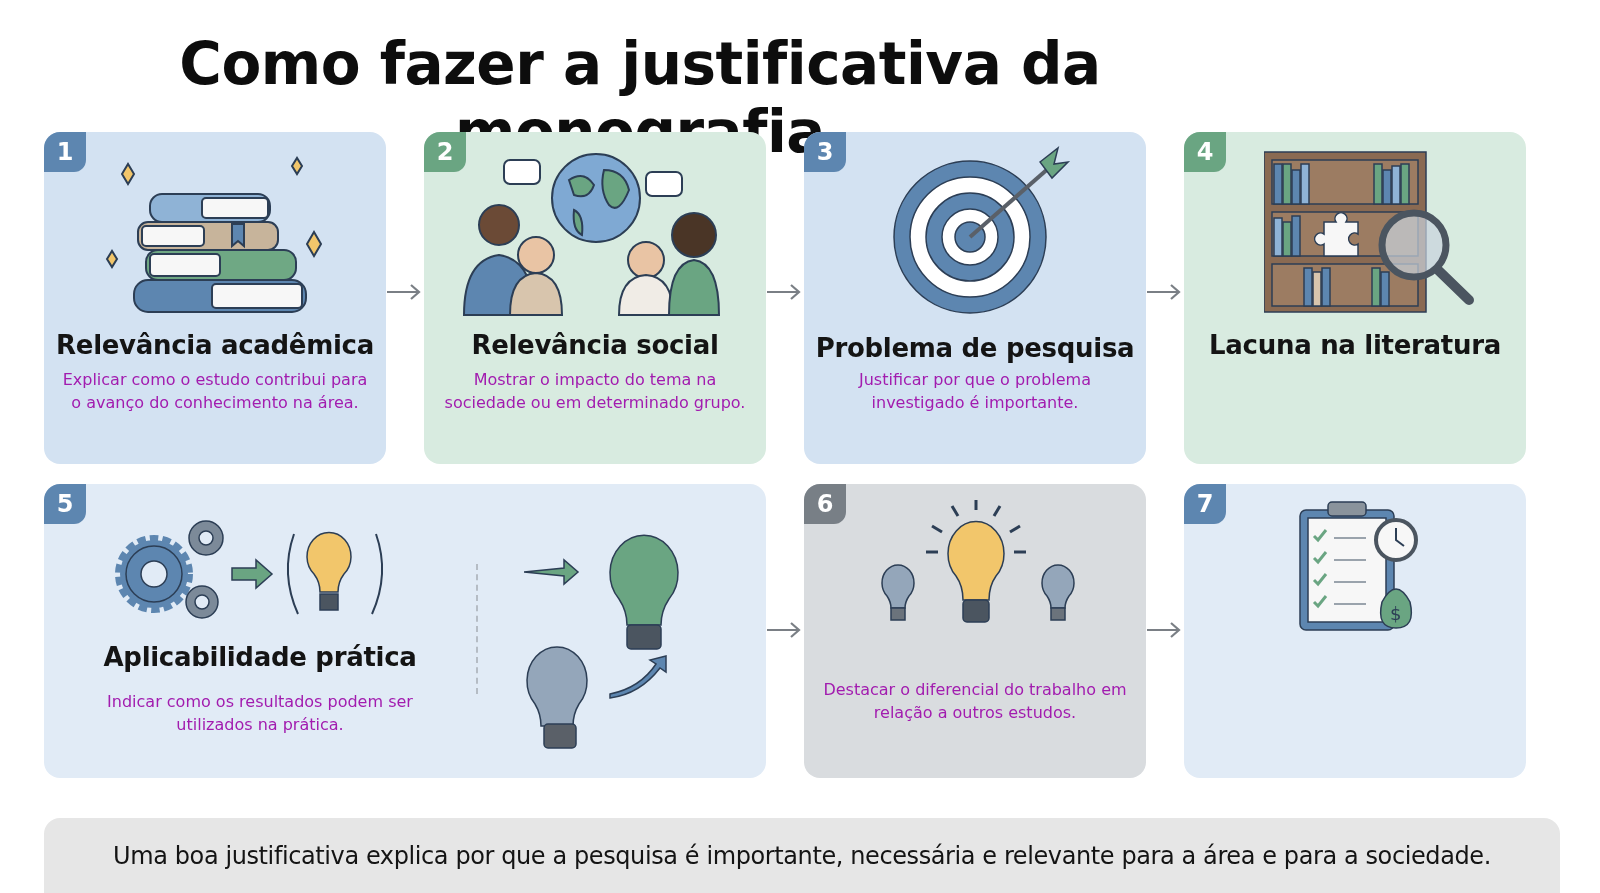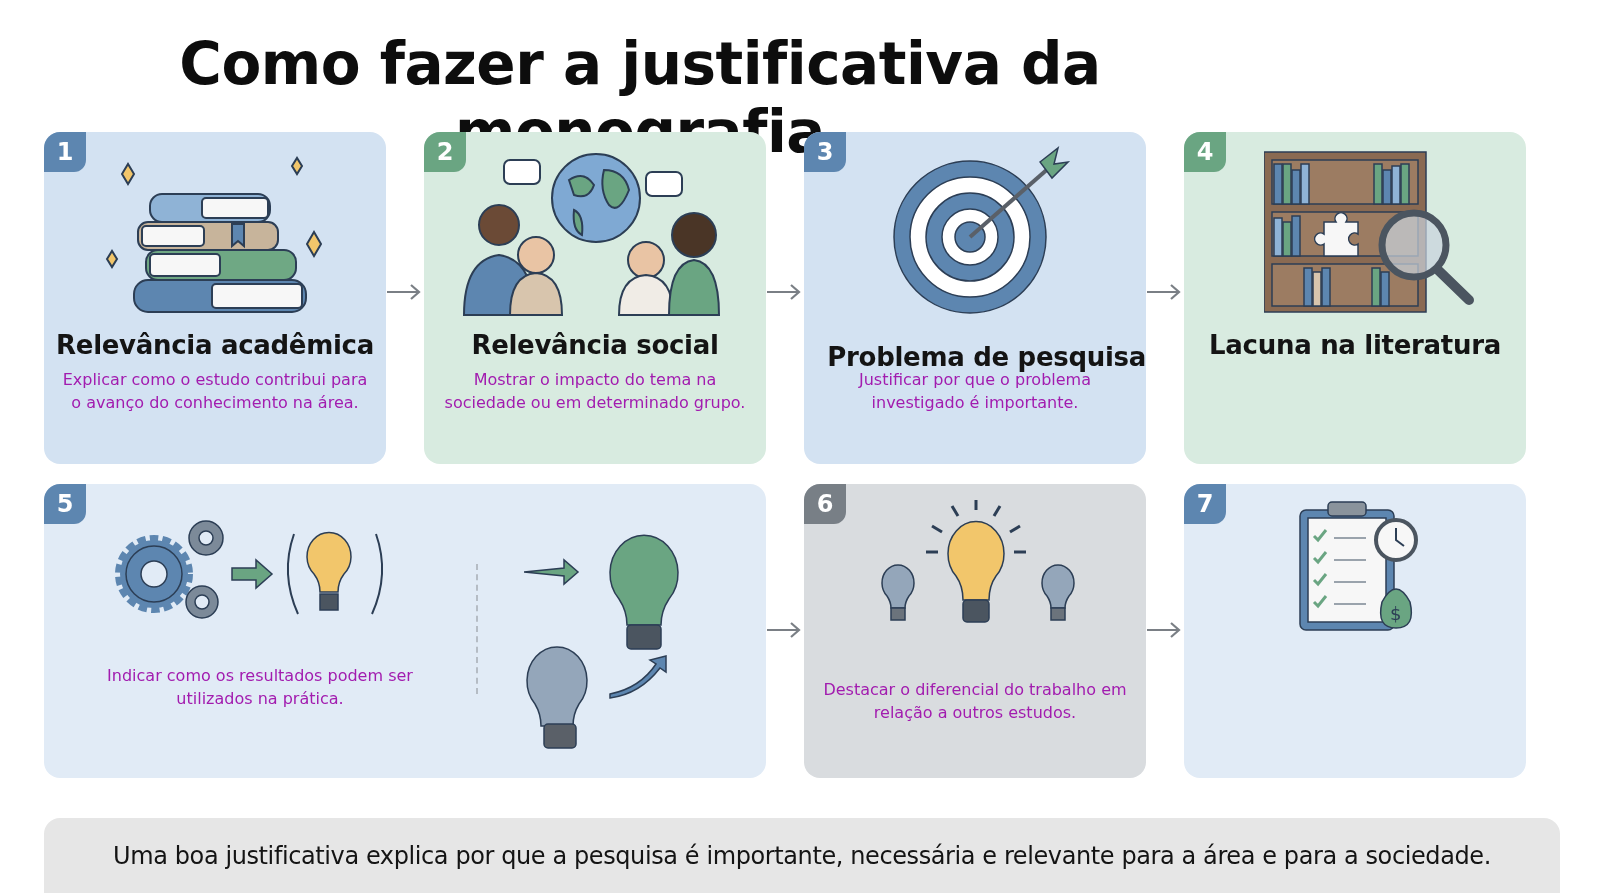--- a/index.html
+++ b/index.html
@@ -115,21 +115,21 @@
     <g stroke="#2c3e55" stroke-width="1.5">
       <circle cx="80" cy="95" r="76" fill="#5d86b0"></circle>
       <circle cx="80" cy="95" r="60" fill="#ffffff"></circle>
       <circle cx="80" cy="95" r="44" fill="#5d86b0"></circle>
       <circle cx="80" cy="95" r="28" fill="#ffffff"></circle>
       <circle cx="80" cy="95" r="15" fill="#5d86b0"></circle>
       <line x1="80" y1="95" x2="160" y2="25" stroke="#5a6068" stroke-width="4"></line>
       <path d="M150 20 l18 -14 l-4 16 l14 -2 l-16 16z" fill="#6aa582"></path>
     </g>
   </svg>
-  <div class="card-title" style="top:210px;text-align:right;">Problema de pesquisa</div>
+  <div class="card-title" style="top:201px;">Problema de pesquisa</div>
   <div class="card-desc" style="top:236px;">Justificar por que o problema investigado é importante.</div>
 </div>
 
 <svg class="arrow" style="left:1145px; top:282px;" viewBox="0 0 38 20">
     <path d="M2 10 H34 M26 3 L34 10 L26 17" stroke="#7a7f85" stroke-width="2.2" fill="none"></path>
   </svg>
 
 <div class="card green" style="left:1184px; top:132px; width:342px; height:332px;">
   <div class="badge green">4</div>
   <svg class="illus" style="left:80px; top:18px;" width="220" height="165" viewBox="0 0 220 165">
@@ -184,21 +184,22 @@
   <svg class="illus" style="left:480px; top:20px;" width="220" height="250" viewBox="0 0 220 250">
     <g stroke="#2c3e55" stroke-width="1.5">
       <path d="M0 68 l40 -4 v-8 l14 12 l-14 12 v-8z" fill="#6aa582"></path>
       <path d="M145 95 a34 38 0 1 0 -50 0 q8 12 8 26 h34 q0 -14 8 -26z" fill="#6aa582"></path>
       <rect x="103" y="121" width="34" height="24" rx="4" fill="#4b5560"></rect>
       <path d="M55 230 a30 34 0 1 0 -44 0 q6 10 6 22 h32 q0 -12 6 -22z" transform="translate(0,-30)" fill="#94a6ba"></path>
       <rect x="20" y="220" width="32" height="24" rx="4" fill="#5a6068"></rect>
       <path d="M86 190 q30 -6 46 -30 l-6 -4 l16 -4 l0 16 l-6 -4 q-20 26 -50 30z" fill="#5d86b0"></path>
     </g>
   </svg>
-  <div class="card-desc" style="top:180px; width:432px; padding:0 24px;">Indicar como os resultados podem ser utilizados na prática.</div>
+  <div class="card-title" style="top:158px; width:432px;">Aplicabilidade prática</div>
+  <div class="card-desc" style="top:206px; width:432px; padding:0 24px;">Indicar como os resultados podem ser utilizados na prática.</div>
 </div>
 
 <svg class="arrow" style="left:765px; top:620px;" viewBox="0 0 38 20">
     <path d="M2 10 H34 M26 3 L34 10 L26 17" stroke="#7a7f85" stroke-width="2.2" fill="none"></path>
   </svg>
 
 <div class="card gray" style="left:804px; top:484px; width:342px; height:294px;">
   <div class="badge gray">6</div>
   <svg class="illus" style="left:70px; top:12px;" width="210" height="135" viewBox="0 0 210 135">
     <g stroke="#2c3e55" stroke-width="1.5">

